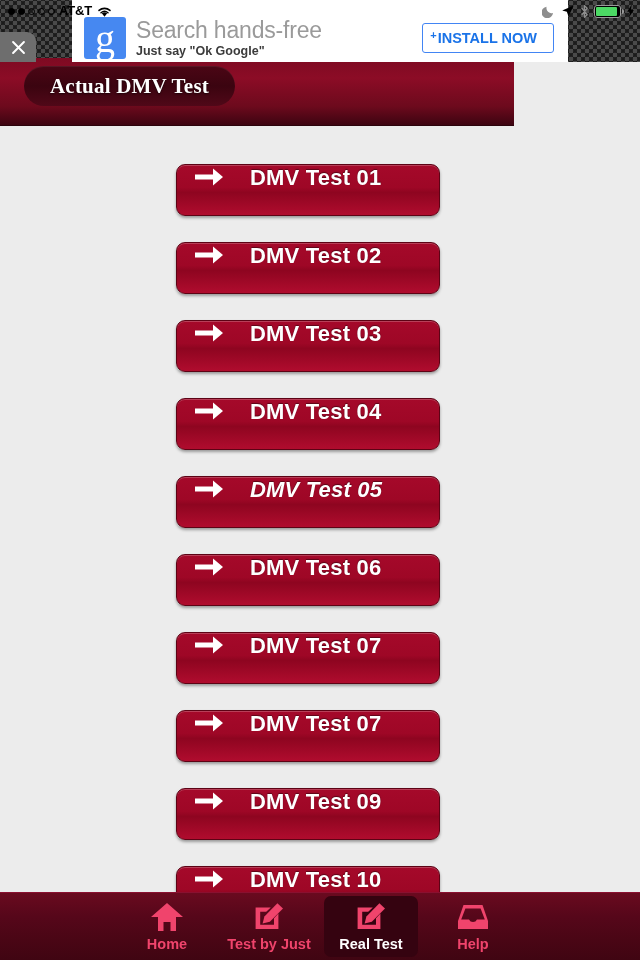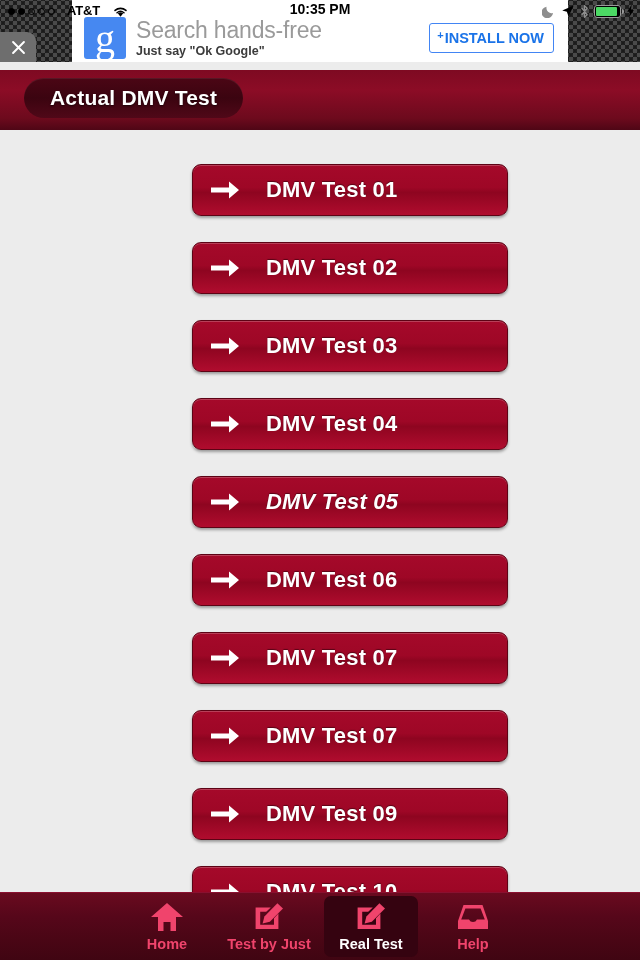--- a/index.html
+++ b/index.html
@@ -37,21 +37,21 @@
     left: 0; top: 0;
     width: 640px; height: 22px;
     z-index: 6;
     pointer-events: none;
   }
   .sb-left {
     position: absolute;
     left: 8px; top: 1px;
     display: flex;
     align-items: center;
-    gap: 12px;
+    gap: 4px;
     height: 20px;
   }
   .dots { display: flex; align-items: center; gap: 3px; }
   .dot {
     width: 7px; height: 7px;
     border-radius: 50%;
     border: 1px solid #000;
     box-sizing: border-box;
   }
   .dot.filled { background: #000; }
@@ -154,21 +154,21 @@
     margin-top: 1px;
   }
   .install-btn {
     flex: none;
     margin-right: 14px;
     border: 1.5px solid #4285f4;
     border-radius: 3px;
     color: #1a73e8;
     font-size: 14.5px;
     font-weight: bold;
-    padding: 5px 9px 6px 7px;
+    padding: 5px 16px 6px 7px;
     white-space: nowrap;
     background: #fff;
     margin-left: 13px;
   }
   .install-btn sup {
     font-size: 11px;
     vertical-align: 4px;
     margin-right: 1px;
   }
   
@@ -181,26 +181,27 @@
     z-index: 4;
     display: flex;
     align-items: center;
     justify-content: center;
   }
   #ad-close svg { width: 15px; height: 15px; display: block; }
 
   
   #header {
     position: absolute;
-    left: 0; top: 70px;
-    width: 640px; height: 68px;
+    left: 0; top: 58px;
+    width: 514px; height: 68px;
     background: linear-gradient(to bottom, #7e0a22 0%, #8c0c26 30%, #6d0a1d 72%, #3d0411 100%);
     border-bottom: 1px solid #2c030c;
     box-sizing: border-box;
     overflow: hidden;
+    font-family: Liberation Serif, serif;
   }
   #title-pill {
     position: absolute;
     left: 24px; top: 8px;
     height: 40px;
     padding: 0 26px;
     border-radius: 20px;
     background: linear-gradient(to bottom, #4b0615 0%, #3b0410 50%, #500818 100%);
     display: flex;
     align-items: center;
@@ -217,30 +218,30 @@
   
   #list {
     position: absolute;
     left: 0; top: 130px;
     width: 640px; height: 763px;
     background: #ececec;
     overflow: hidden;
   }
   .test-btn {
     position: absolute;
-    left: 192px;
-    width: 316px;
+    left: 176px;
+    width: 264px;
     height: 52px;
     border-radius: 9px;
     background: linear-gradient(to bottom, #a5092a 0%, #9e0726 45%, #8e0520 55%, #b00c2e 100%);
     border: 1px solid #5d0315;
     box-sizing: border-box;
     box-shadow: 0 2px 3px rgba(0,0,0,0.35), 0 1px 0 rgba(255,255,255,0.22) inset;
     display: flex;
-    align-items: center;
+    align-items: flex-start;
   }
   .test-btn .arrow {
     flex: none;
     margin-left: 16px;
     width: 32px; height: 24px;
     display: block;
   }
   .test-btn .tlabel {
     margin-left: 25px;
     color: #ffffff;
@@ -321,21 +322,20 @@
           <span class="dot empty"></span>
           <span class="dot empty"></span>
       </div>
       <div class="carrier">AT&amp;T</div>
       <svg class="wifi-ic" viewBox="0 0 20 15">
         <path d="M10 13.6 L6.8 9.6 a5.2 5.2 0 0 1 6.4 0 Z" fill="#000"></path>
         <path d="M3.6 6.2 a10 10 0 0 1 12.8 0" stroke="#000" stroke-width="2" fill="none" stroke-linecap="round"></path>
         <path d="M5.9 9.0 a6.4 6.4 0 0 1 8.2 0" stroke="#000" stroke-width="1.8" fill="none" stroke-linecap="round"></path>
       </svg>
     </div>
-    <div class="sb-center">10:35 PM</div>
     <div class="sb-right">
       <svg class="moon-ic" viewBox="0 0 16 16">
         <path d="M12.6 10.4 A6.2 6.2 0 0 1 5.2 3.1 A6.6 6.6 0 1 0 12.6 10.4 Z" fill="#8e8e8e"></path>
       </svg>
       <svg class="loc-ic" viewBox="0 0 16 16">
         <path d="M14.5 1.6 L1.4 7.3 L6.7 8.9 L8.6 14.4 Z" fill="#000"></path>
       </svg>
       <svg class="bt-ic" viewBox="0 0 10 16">
         <path d="M2 4.2 L8 11.6 L5 14.4 L5 1.6 L8 4.4 L2 11.8" stroke="#8e8e8e" stroke-width="1.4" fill="none" stroke-linejoin="round"></path>
       </svg>

